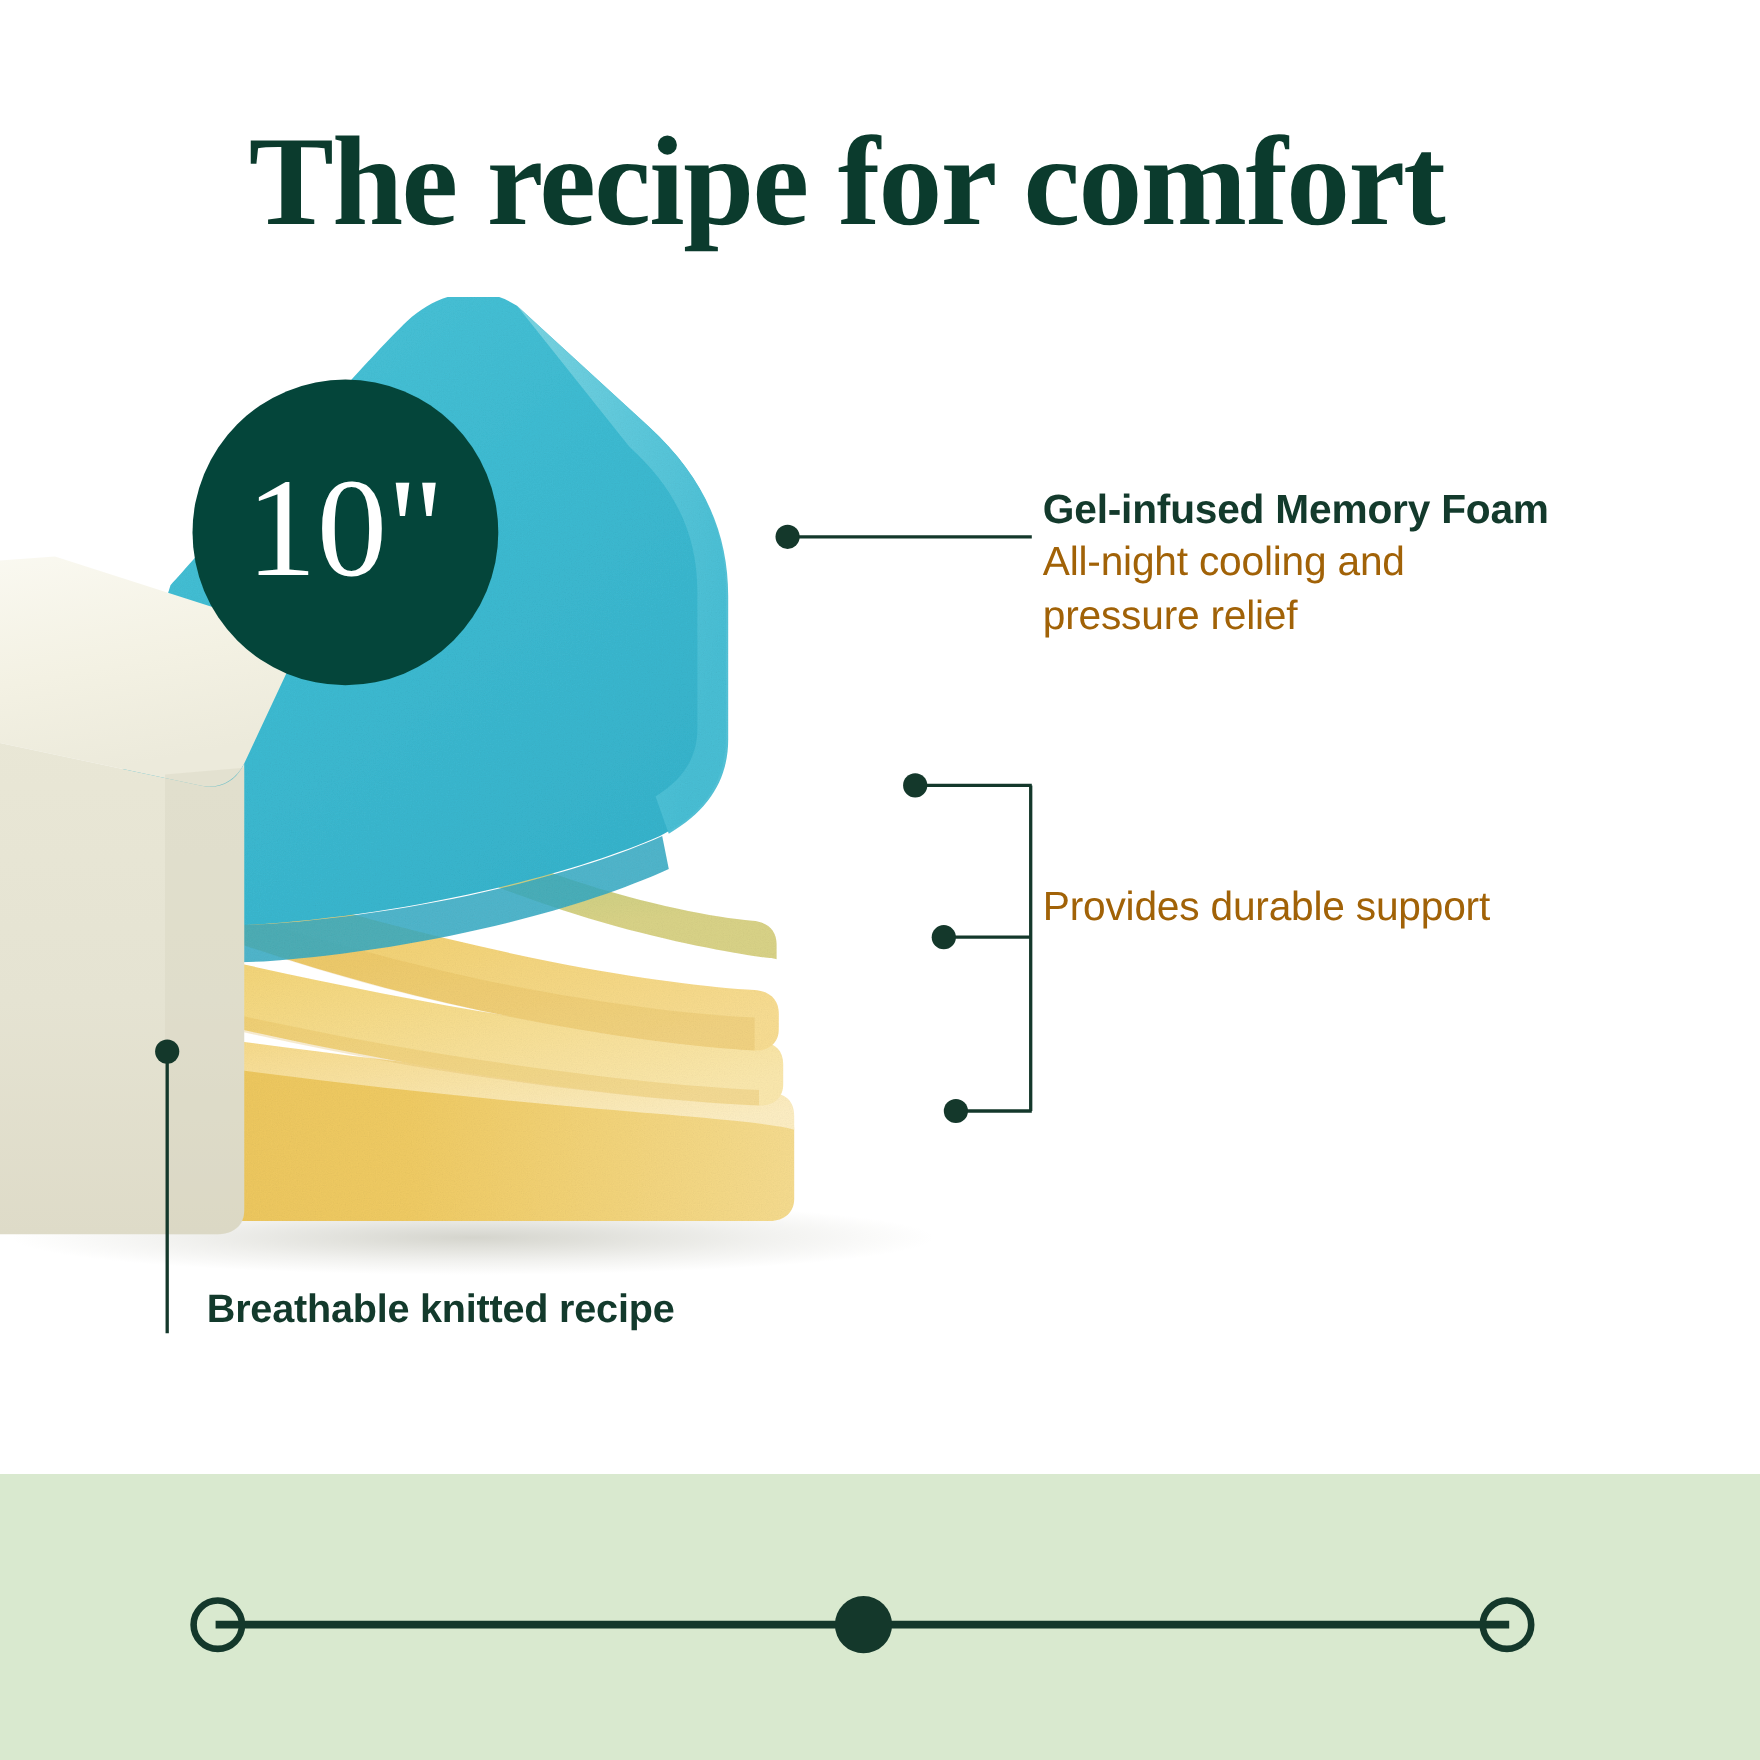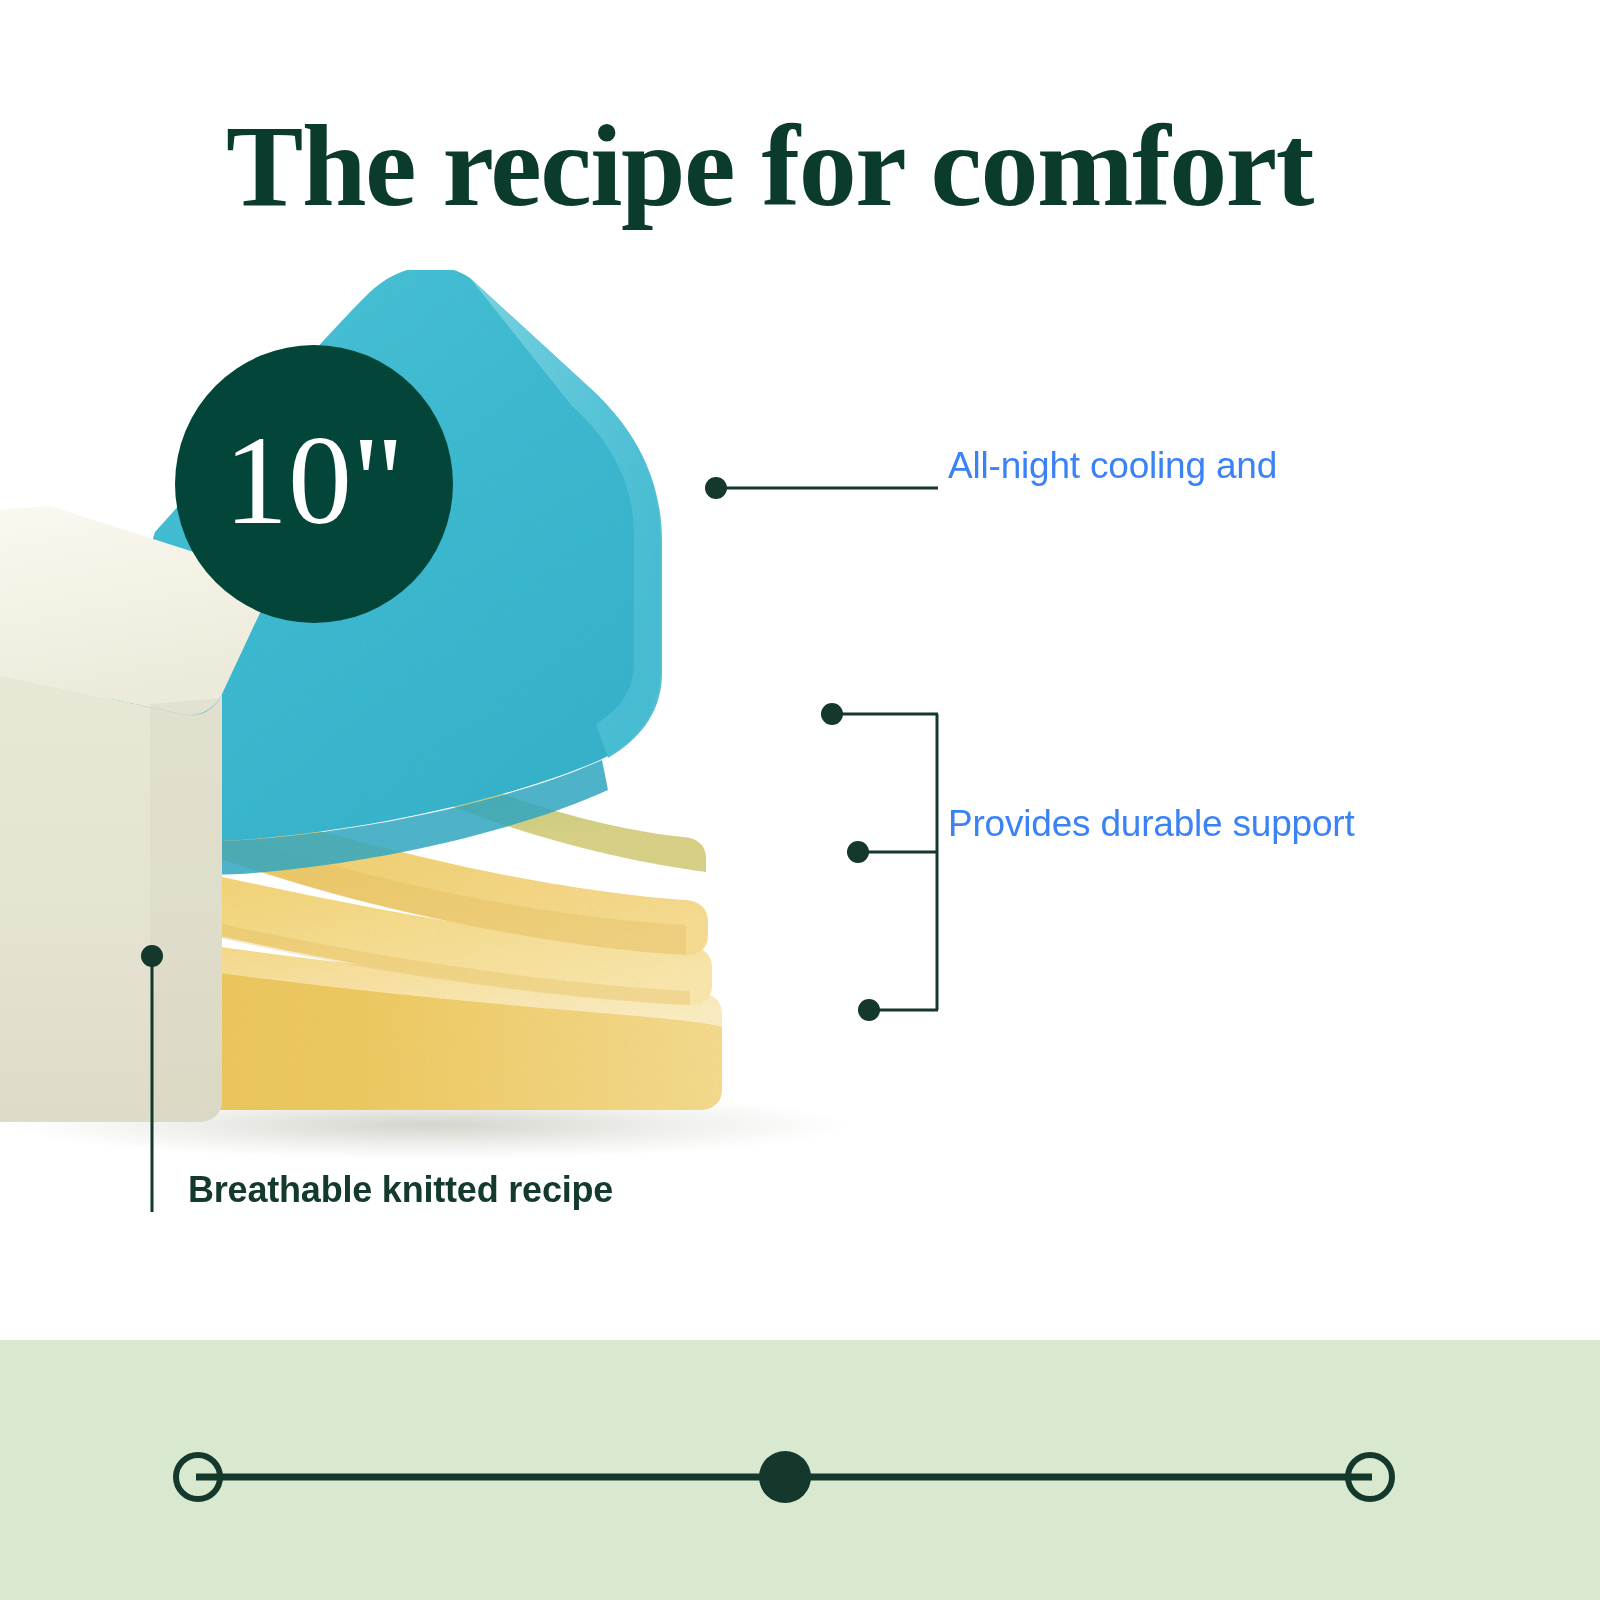--- a/index.html
+++ b/index.html
@@ -104,21 +104,21 @@
     font-weight: 700;
     vertical-align: super;
     line-height: 1;
     letter-spacing: 0;
   }
   .callout .callout-body {
     font-size: 37px;
     font-weight: 400;
     line-height: 1.32;
     letter-spacing: -0.2px;
-    color: #3b82f6;
+    color: #a16207;
     margin-top: 2px;
   }
   .callout .callout-body .ln { display: block; }
 
   #callout-gel   { left: 948px; top: 440px;  width: 560px; }
   #callout-base  { left: 948px; top: 798px;  width: 560px; }
   #callout-cover { left: 188px; top: 1168px; }
   #callout-cover .callout-title { font-size: 36px; }
 
   
@@ -308,22 +308,24 @@
       <circle cx="869" cy="1010" r="11" fill="#14382b"></circle>
     </g>
 
     <g>
       <line x1="152" y1="958" x2="152" y2="1212" stroke="#14382b" stroke-width="3"></line>
       <circle cx="152" cy="956" r="11" fill="#14382b"></circle>
     </g>
   </svg>
 
   <div class="callout" id="callout-gel">
+    <div class="callout-title">Gel-infused Memory Foam</div>
     <div class="callout-body">
       <span class="ln">All-night cooling and</span>
+      <span class="ln">pressure relief</span>
     </div>
   </div>
 
   <div class="callout" id="callout-base">
     <div class="callout-body">
       <span class="ln">Provides durable support</span>
     </div>
   </div>
 
   <div class="callout" id="callout-cover">

